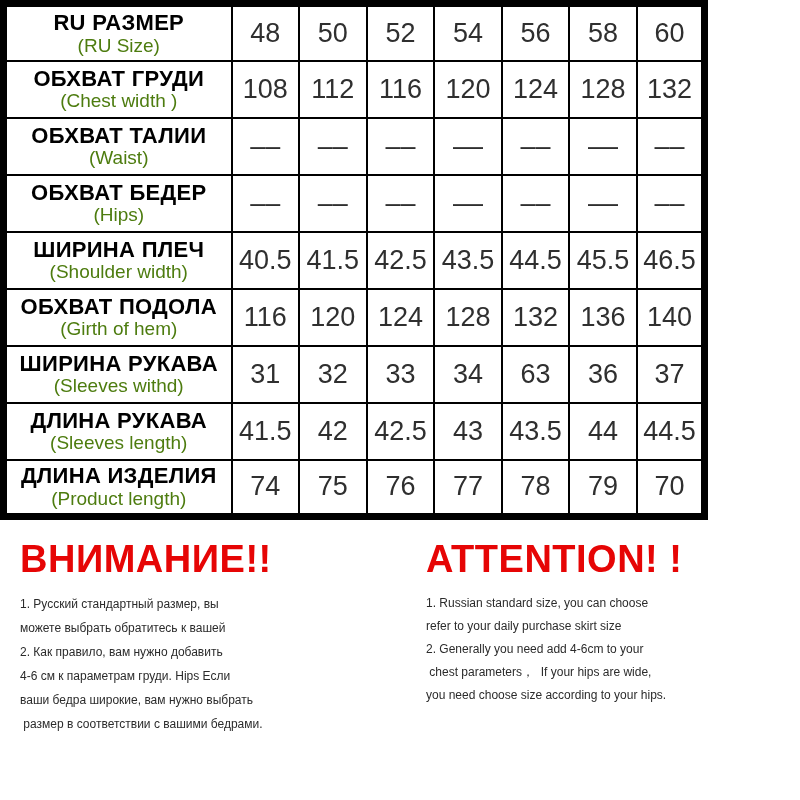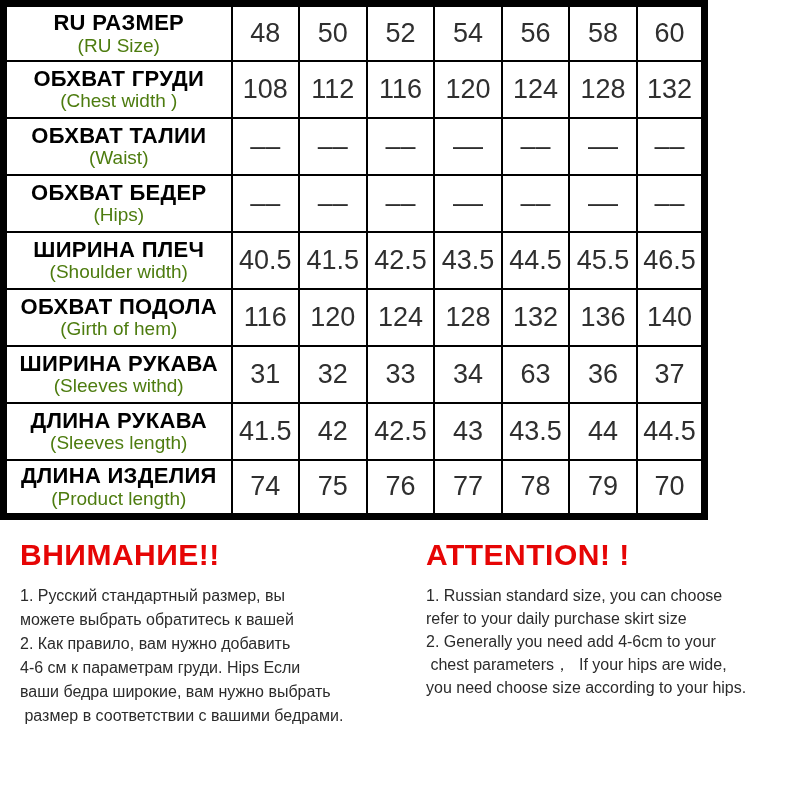--- a/index.html
+++ b/index.html
@@ -47,28 +47,28 @@
 
   
   .notes {
     display: grid;
     grid-template-columns: 380px 1fr;
     column-gap: 14px;
     padding: 20px 4px 0 20px;
   }
   .note-heading {
     margin: 0 0 14px 0;
-    font-size: 30px;
+    font-size: 38px;
     font-weight: bold;
     letter-spacing: 0.5px;
     line-height: 1;
   }
   .note-body { color: #2b2b2b; }
   .note-line {
-    font-size: 16px;
+    font-size: 12px;
     line-height: 24px;
     white-space: pre;
     color: #2b2b2b;
   }
   .note-en { padding-left: 12px; }
   .note-en .note-line { line-height: 23px; }
 </style>
 </head>
 <body>
 

